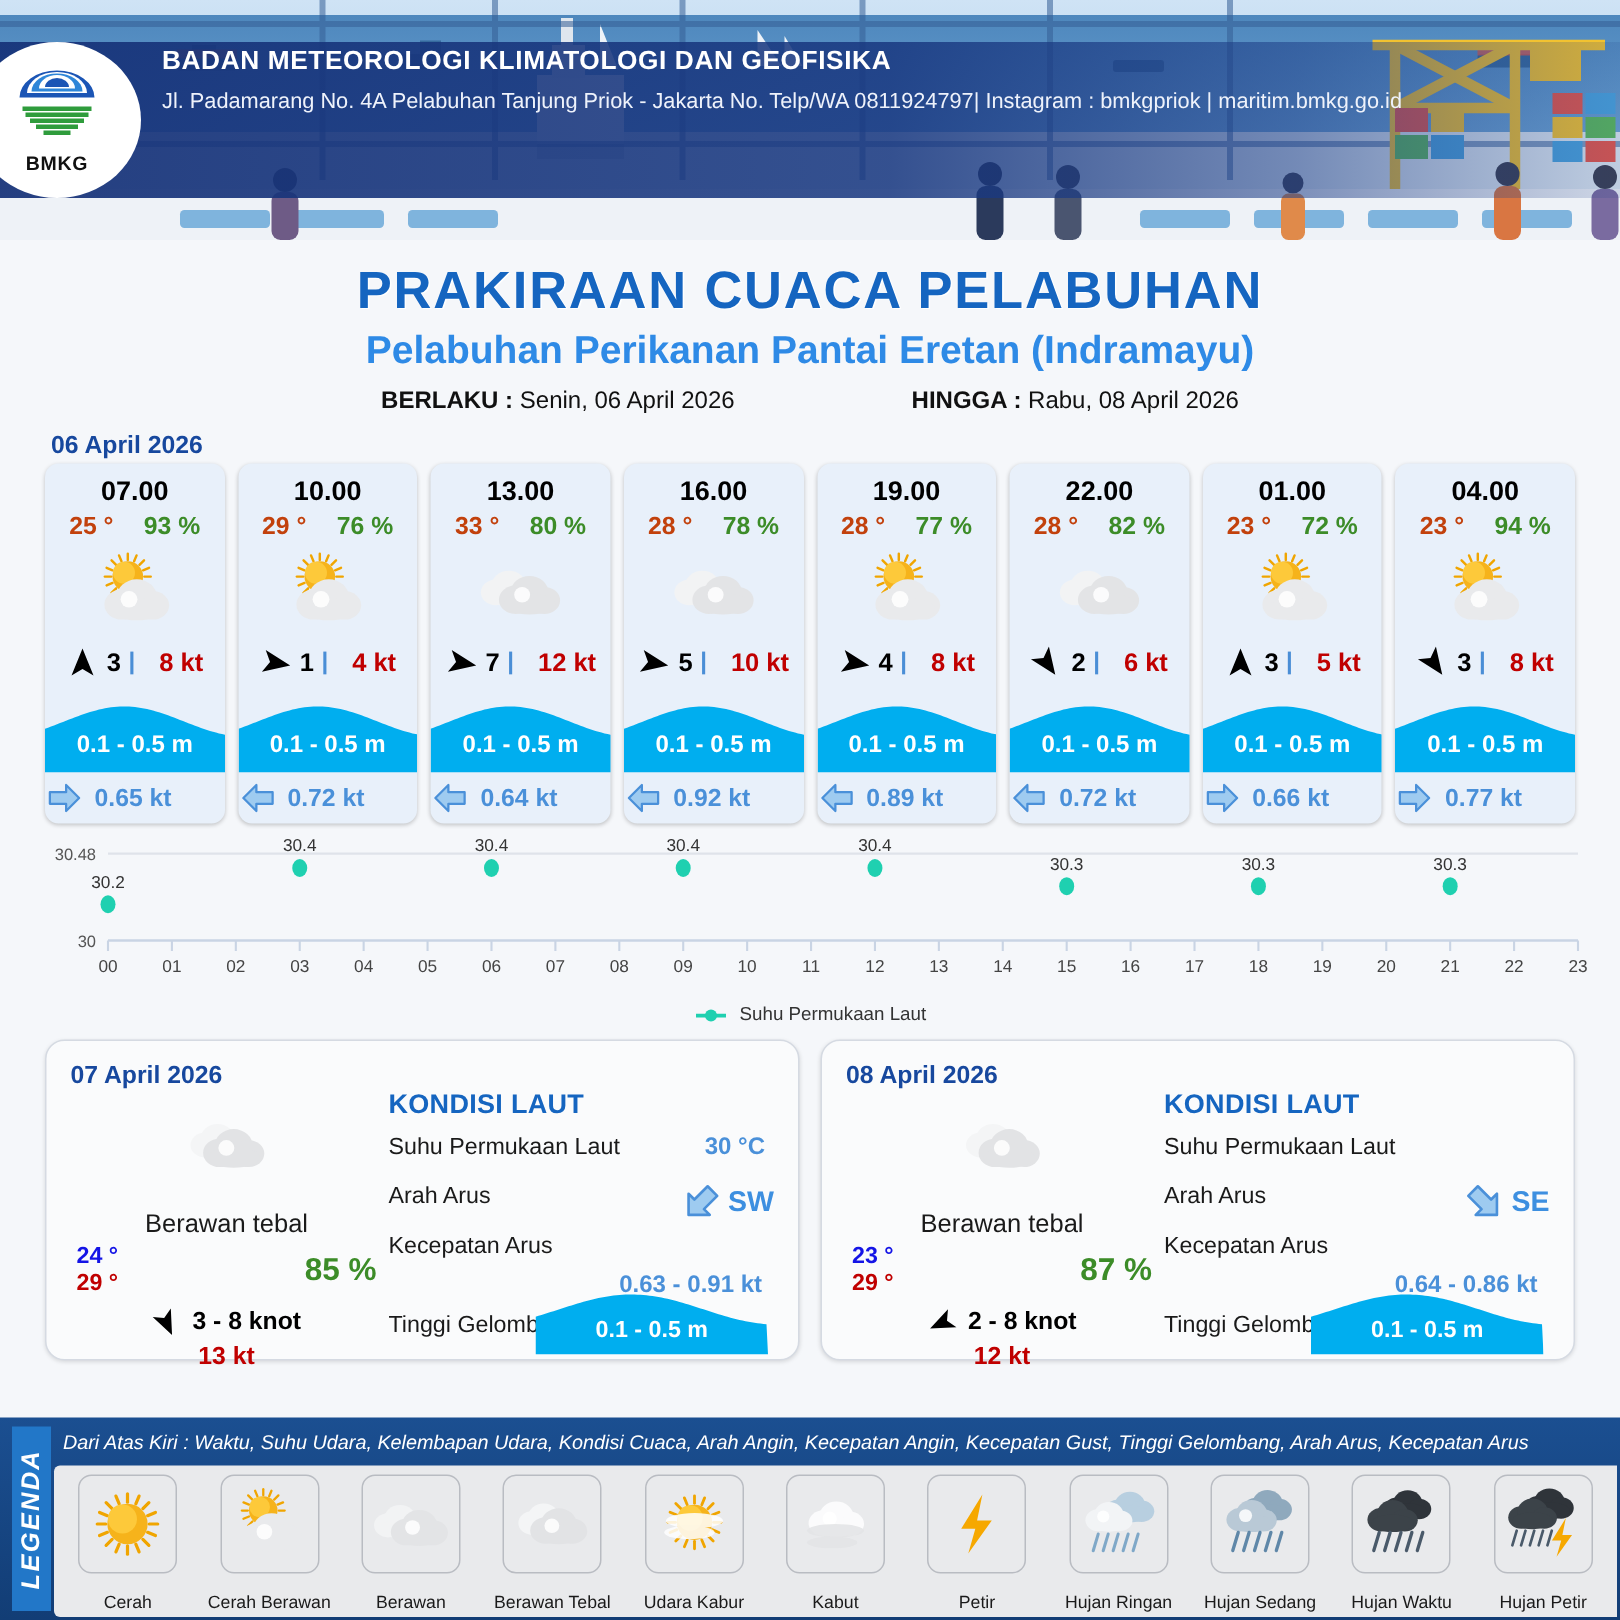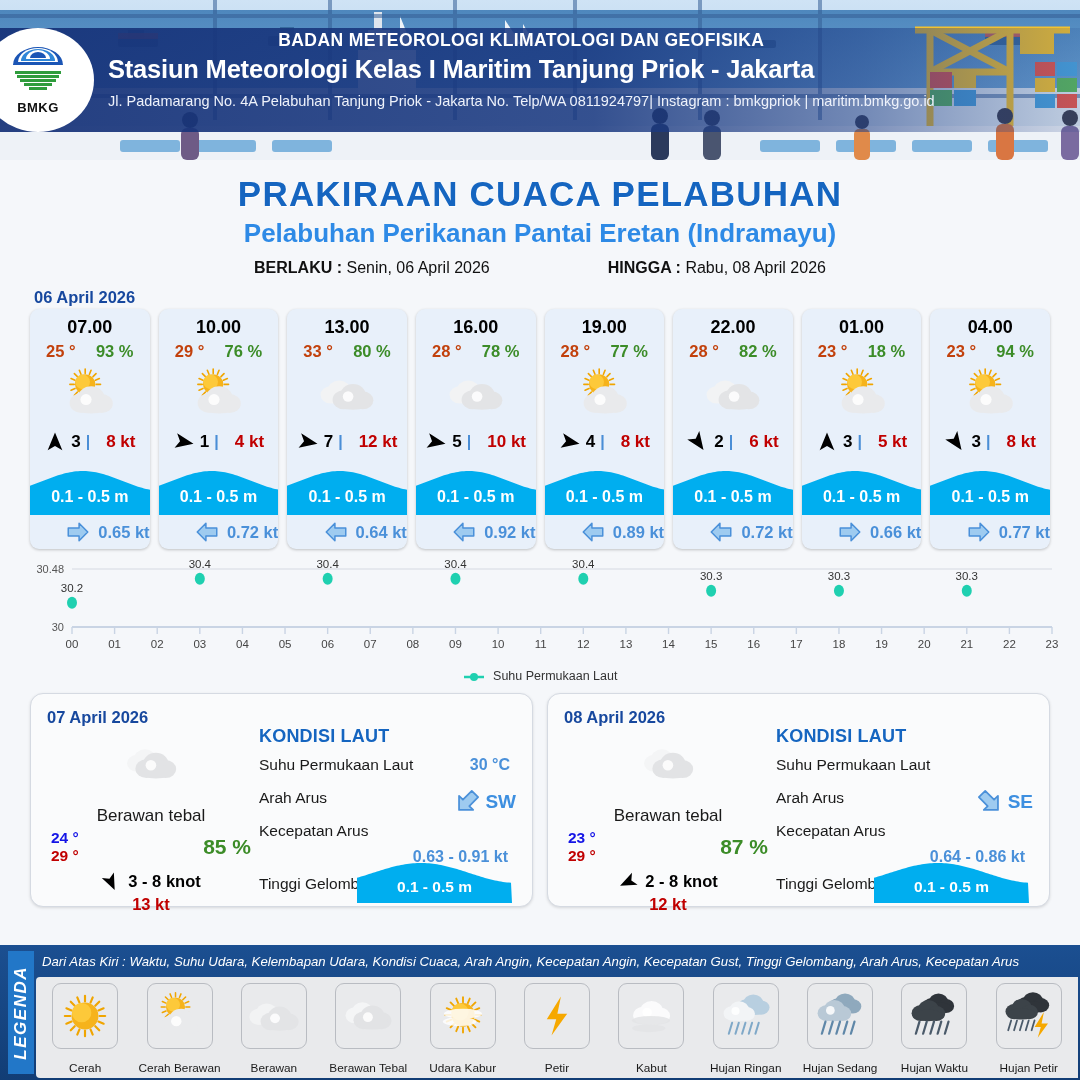--- a/index.html
+++ b/index.html
@@ -19,21 +19,21 @@
     background: linear-gradient(90deg, rgba(22,50,120,.93) 0%, rgba(25,56,128,.86) 55%, rgba(30,62,135,.55) 80%, rgba(30,62,135,.15) 100%);
   }
   .logo-wrap {
     position: absolute; left: -18px; top: 28px; width: 112px; height: 104px;
     background: #fff; border-radius: 50%/50%; display: flex;
     align-items: center; justify-content: center; z-index: 5;
   }
   .bmkg-logo { width: 62px; text-align: center; }
   .bmkg-text { font-size: 13px; font-weight: bold; color: #111; letter-spacing: .5px; margin-top: 1px; }
   .hdr-text { position: absolute; left: 108px; top: 30px; z-index: 6; }
-  .hdr-l1 { font-size: 17.5px; font-weight: bold; color: #fff; letter-spacing: .4px; text-align: center; }
+  .hdr-l1 { font-size: 17.5px; font-weight: bold; color: #fff; letter-spacing: .4px; }
   .hdr-l2 { font-size: 25.5px; font-weight: bold; color: #fff; letter-spacing: -.2px; margin-top: 4px; }
   .hdr-l3 { font-size: 14.5px; color: #eef2fb; margin-top: 9px; }
 
   
   .title-main {
     text-align: center; font-size: 35px; font-weight: bold; color: #1565c0;
     letter-spacing: 1.2px; margin-top: 14px;
     text-shadow: 1px 1px 0 rgba(255,255,255,.9);
   }
   .title-sub { text-align: center; font-size: 26px; font-weight: bold; color: #2e8ae6; margin-top: 4px; }
@@ -57,21 +57,21 @@
   .c-wind { display: flex; align-items: center; justify-content: center; gap: 5px; height: 34px; }
   .c-wdir { font-size: 17px; font-weight: bold; color: #000; }
   .c-sep { color: #4a8ed6; font-weight: bold; font-size: 16px; }
   .c-gust { font-size: 17px; font-weight: bold; color: #c00000; margin-left: 11px; }
   .c-wave { position: relative; height: 56px; }
   .c-wave svg { position: absolute; left: 0; top: 0; }
   .c-wave-lbl {
     position: absolute; left: 0; right: 0; bottom: 9px; text-align: center;
     font-size: 16px; font-weight: bold; color: #fff;
   }
-  .c-cur { display: flex; align-items: center; justify-content: flex-end; gap: 7px; height: 34px; }
+  .c-cur { display: flex; align-items: center; justify-content: flex-start; gap: 7px; height: 34px; }
   .c-cur-val { font-size: 16.5px; font-weight: bold; color: #4a90d9; }
 
   
   .chart-box { position: relative; margin: 8px 0 0 0; height: 110px; }
   .chart-legend { text-align: center; font-size: 12.5px; color: #333; margin-top: 2px; }
   .chart-legend .mk { display: inline-block; vertical-align: middle; margin-right: 5px; }
 
   
   .days { display: flex; gap: 14px; padding: 10px 30px 0; }
   .day {
@@ -266,21 +266,20 @@
             <path d="M15 38 h28 v3 H15 Z"></path>
           <path d="M20 42 h18 v3 H20 Z"></path>
         </g>
       </svg>
       <div class="bmkg-text">BMKG</div>
     </div>
   </div>
 
   <div class="hdr-text">
     <div class="hdr-l1">BADAN METEOROLOGI KLIMATOLOGI DAN GEOFISIKA</div>
-    <div class="hdr-l2">Stasiun Meteorologi Kelas I Maritim Tanjung Priok - Jakarta</div>
     <div class="hdr-l3">Jl. Padamarang No. 4A Pelabuhan Tanjung Priok - Jakarta No. Telp/WA 0811924797| Instagram : bmkgpriok | maritim.bmkg.go.id</div>
   </div>
 </div>
 
 <div class="title-main">PRAKIRAAN CUACA PELABUHAN</div>
 <div class="title-sub">Pelabuhan Perikanan Pantai Eretan (Indramayu)</div>
 <div class="validity">
   <div>
     <b>BERLAKU :</b>
     <span>Senin, 06 April 2026</span>
@@ -630,21 +629,21 @@
       <path d="M12 3 L20 11 L15.6 11 L15.6 21 L8.4 21 L8.4 11 L4 11 Z" fill="#9ecbf0" stroke="#4a90d9" stroke-width="1.4" stroke-linejoin="round"></path>
     </g>
   </svg>
       <span class="c-cur-val">0.72 kt</span>
     </div>
     </div>
     <div class="card">
     <div class="c-time">01.00</div>
     <div class="c-row">
       <span class="c-temp">23 °</span>
-      <span class="c-hum">18 %</span>
+      <span class="c-hum">72 %</span>
     </div>
     <div class="c-icon">
         <svg width="60" height="60" viewBox="0 0 100 100">
     <g>
       <g stroke="#f0a500" stroke-width="2.72" stroke-linecap="round">
         <line x1="60.36" y1="34" x2="67.5" y2="34"></line>
               <line x1="58.96242821690723" y1="41.02606781822305" x2="65.55892807903781" y2="43.75842752530979"></line>
               <line x1="54.98248050258501" y1="46.98248050258501" x2="60.031222920256965" y2="52.031222920256965"></line>
               <line x1="49.02606781822305" y1="50.96242821690723" x2="51.75842752530979" y2="57.55892807903781"></line>
               <line x1="42" y1="52.36" x2="42" y2="59.5"></line>
@@ -1130,42 +1129,42 @@
           <ellipse cx="50" cy="46" rx="34" ry="9"></ellipse>
               <ellipse cx="44" cy="60" rx="30" ry="8"></ellipse>
          </g>
           </svg>
         </div>
     <div class="leg-lbl">Udara Kabur</div>
       </div>
       <div class="leg-item">
     <div class="leg-box">
           <svg width="56" height="56" viewBox="0 0 100 100">
-            <path d="M57 15 L31.8 55.6 L48.6 55.6 L40.2 85 L68.2 45.8 L50.7 45.8 Z" fill="#f6a800"></path>
-          </svg>
-        </div>
-    <div class="leg-lbl">Petir</div>
-      </div>
-      <div class="leg-item">
-    <div class="leg-box">
-          <svg width="56" height="56" viewBox="0 0 100 100">
             <g>
       <ellipse cx="35.82" cy="48.967999999999996" rx="17.82" ry="15.311999999999998" fill="#fbfbfc"></ellipse>
       <ellipse cx="51" cy="41.312" rx="20.46" ry="17.991599999999995" fill="#fbfbfc"></ellipse>
       <ellipse cx="66.84" cy="49.733599999999996" rx="17.16" ry="14.546399999999998" fill="#fbfbfc"></ellipse>
       <ellipse cx="51" cy="53.5616" rx="27.72" ry="11.483999999999998" fill="#fbfbfc"></ellipse>
       <ellipse cx="43.08" cy="43.6088" rx="8.58" ry="8.421599999999998" fill="rgba(255,255,255,.85)"></ellipse>
     </g>
             <g fill="#e4e5e7" opacity=".9">
           <ellipse cx="50" cy="58" rx="34" ry="8"></ellipse>
               <ellipse cx="46" cy="72" rx="30" ry="7"></ellipse>
         </g>
           </svg>
         </div>
     <div class="leg-lbl">Kabut</div>
+      </div>
+      <div class="leg-item">
+    <div class="leg-box">
+          <svg width="56" height="56" viewBox="0 0 100 100">
+            <path d="M57 15 L31.8 55.6 L48.6 55.6 L40.2 85 L68.2 45.8 L50.7 45.8 Z" fill="#f6a800"></path>
+          </svg>
+        </div>
+    <div class="leg-lbl">Petir</div>
       </div>
       <div class="leg-item">
     <div class="leg-box">
           <svg width="56" height="56" viewBox="0 0 100 100">
             <g>
       <ellipse cx="49.66" cy="34.184" rx="15.66" ry="13.456000000000001" fill="#b8cfe0"></ellipse>
       <ellipse cx="63" cy="27.456000000000003" rx="17.98" ry="15.810799999999999" fill="#b8cfe0"></ellipse>
       <ellipse cx="76.92" cy="34.8568" rx="15.08" ry="12.7832" fill="#b8cfe0"></ellipse>
       <ellipse cx="63" cy="38.2208" rx="24.36" ry="10.092" fill="#b8cfe0"></ellipse>
 

